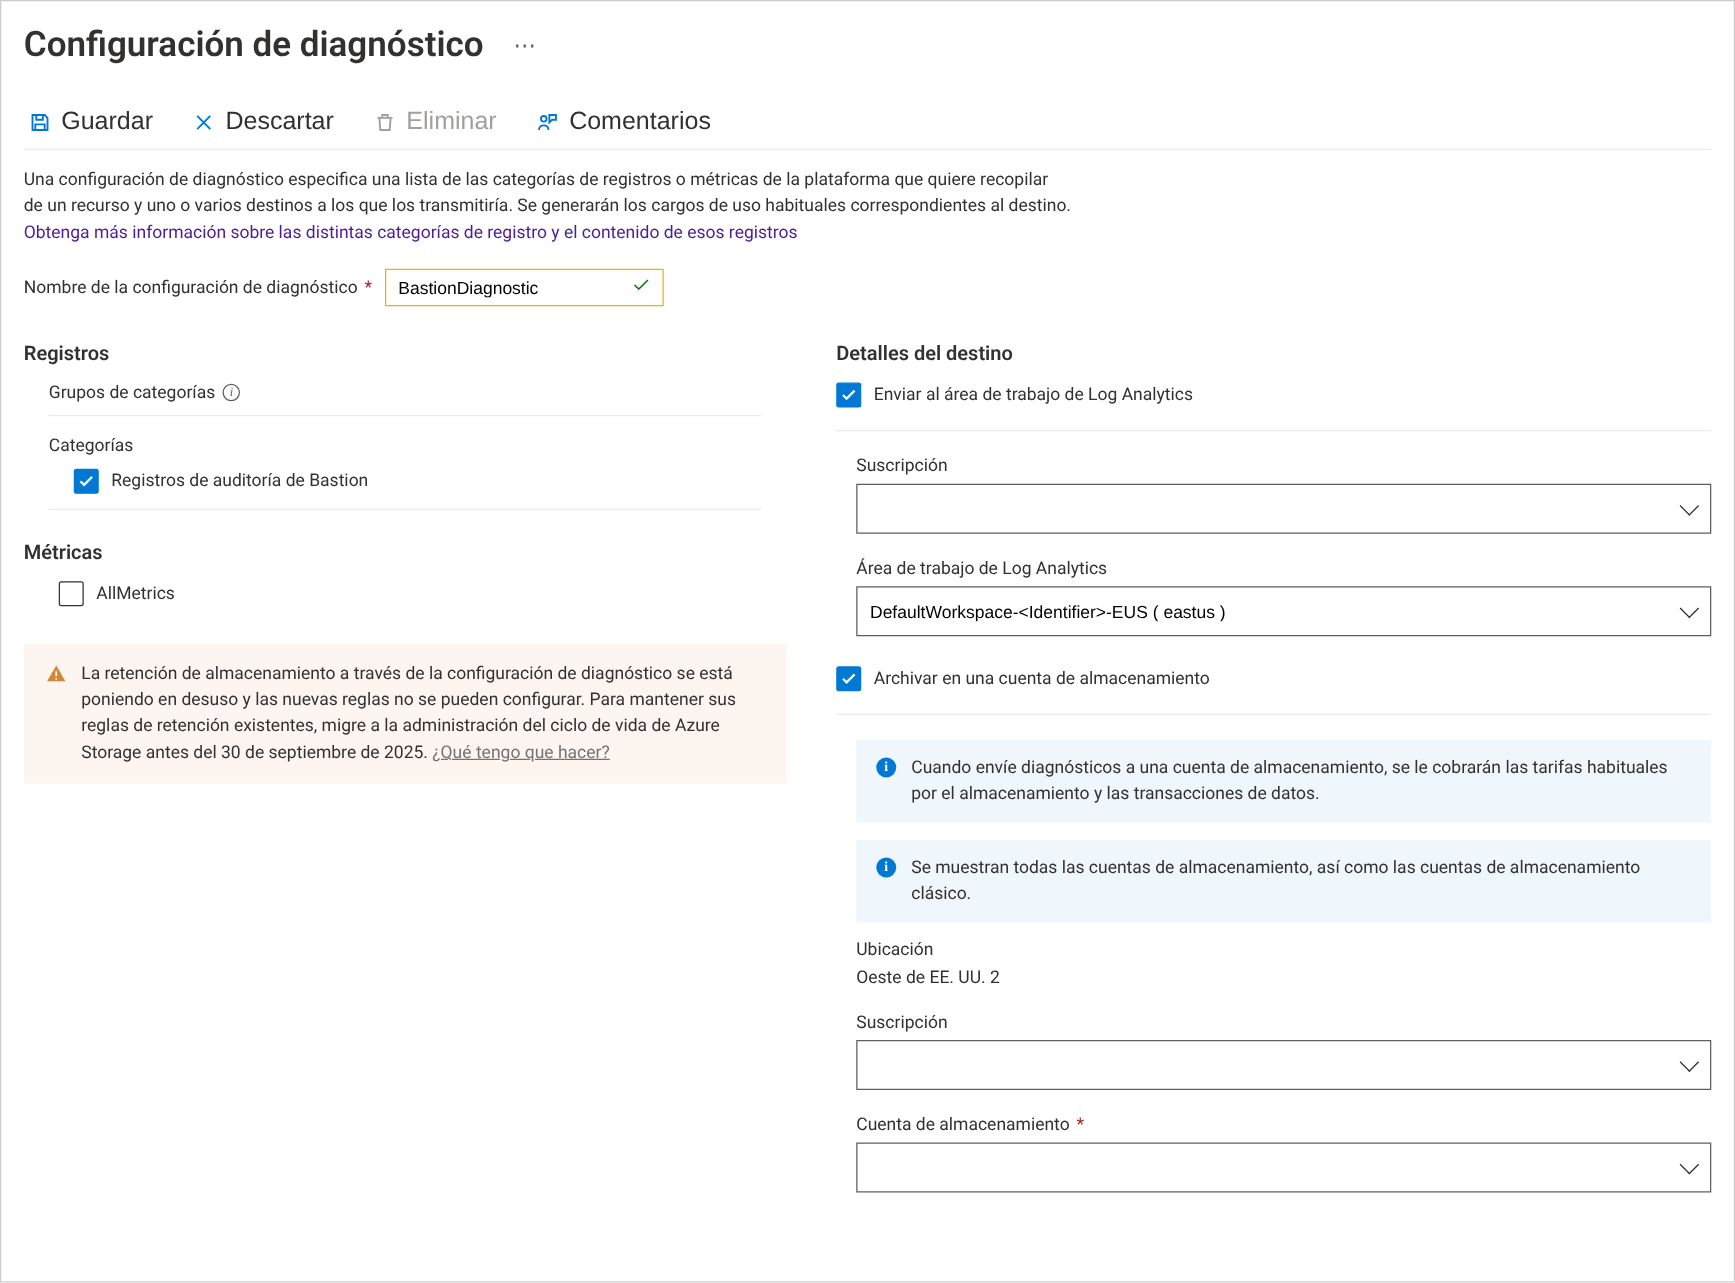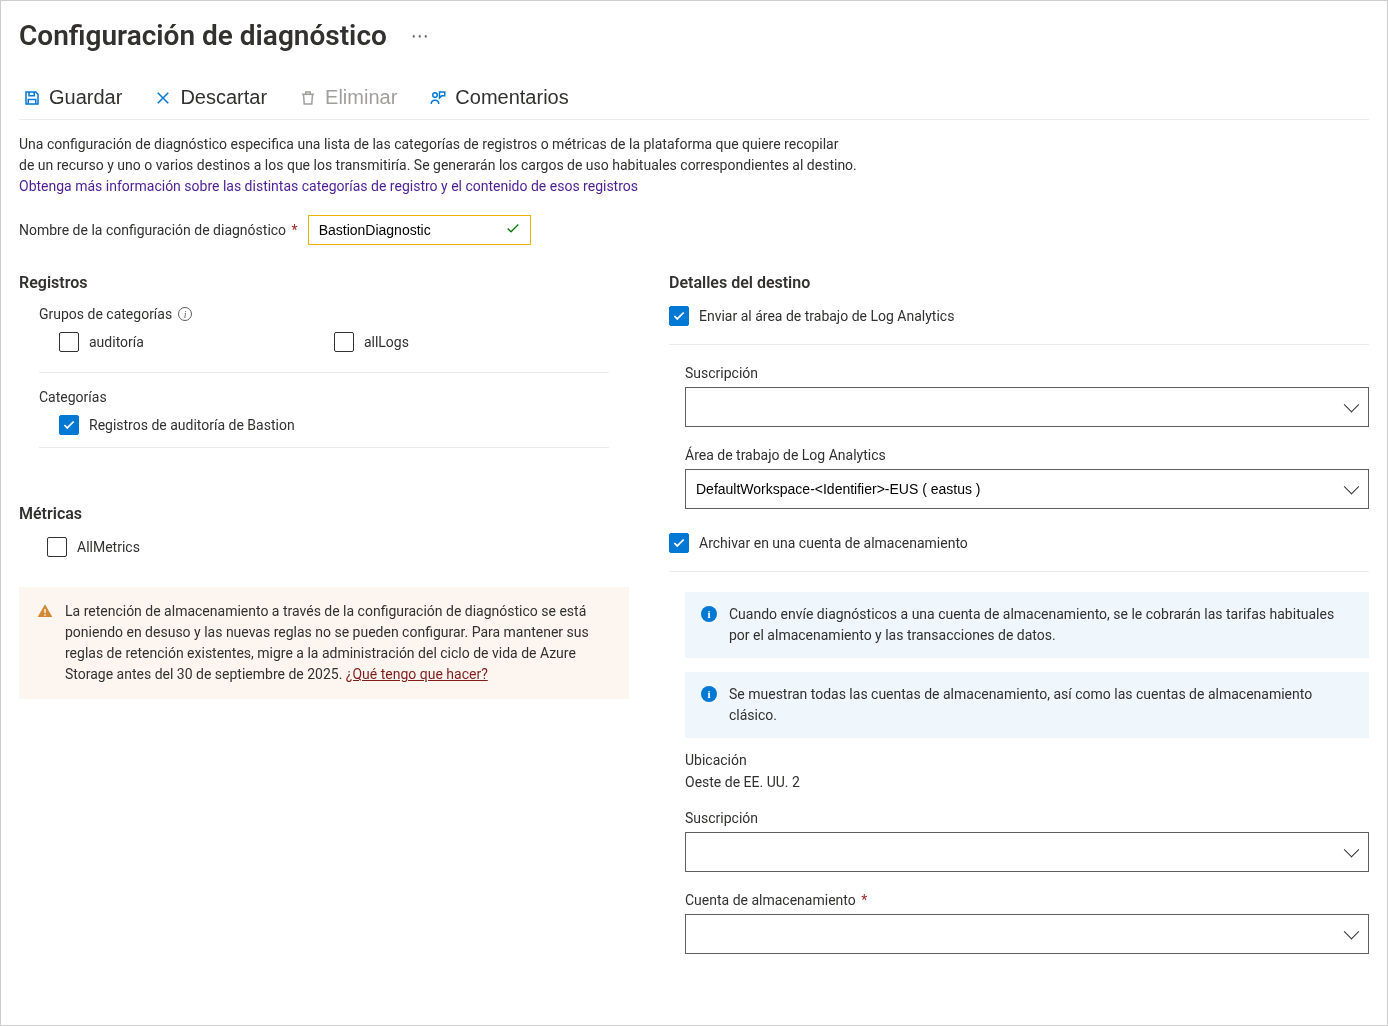--- a/index.html
+++ b/index.html
@@ -212,27 +212,27 @@
   .info-icon {
     width: 16px; height: 16px; flex-shrink: 0; margin-top: 2px;
     border-radius: 50%;
     background: #0078d4;
     color: #fff;
     display: flex; align-items: center; justify-content: center;
     font-size: 11px; font-weight: 700; font-family: Georgia, serif;
   }
   .loc-value { margin: 6px 0 20px 0; }
   .cats-sub { margin-top: 6px; }
-  .section-title.metrics { margin-top: 56px; }
+  .section-title.metrics { margin-top: 24px; }
   hr.dest-div {
     border: none;
     border-top: 1px solid #edebe9;
     margin: 0 0 20px 0;
   }
-  .underline-link { color: #7f1d1d; text-decoration: underline; cursor: pointer;}
+  .underline-link { color: #737373; text-decoration: underline; cursor: pointer;}
 </style>
 </head>
 <body>
 
 <h1 class="page-title">
   <span>Configuración de diagnóstico</span>
   <span class="more-dots">⋯</span>
 </h1>
 
 <div class="toolbar">
@@ -289,30 +289,20 @@
 <div class="columns">
 
   <div class="col-left">
     <div class="section-title">Registros</div>
 
     <div class="sub-title">
       <span>Grupos de categorías</span>
       <span class="info-circle">i</span>
     </div>
 
-    <div class="cb-group">
-      <div class="cb-row">
-        <div class="cb"></div>
-        <span>auditoría</span>
-      </div>
-      <div class="cb-row">
-        <div class="cb"></div>
-        <span>allLogs</span>
-      </div>
-    </div>
 
     <hr class="divider">
 
     <div class="sub-title cats-sub">
       <span>Categorías</span>
     </div>
     <div class="cb-row">
       <div class="cb checked">
           <svg viewBox="0 0 24 24" stroke="#fff" stroke-width="3" fill="none">
             <path d="M4 12l5 5L20 6"></path>

